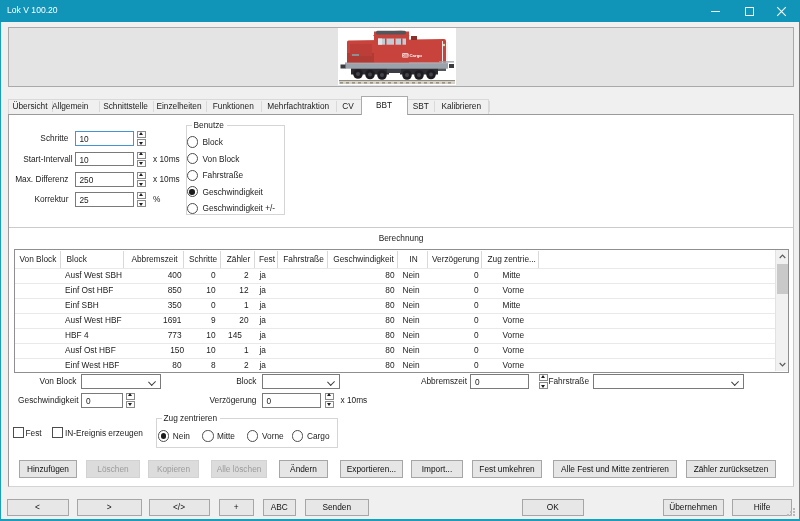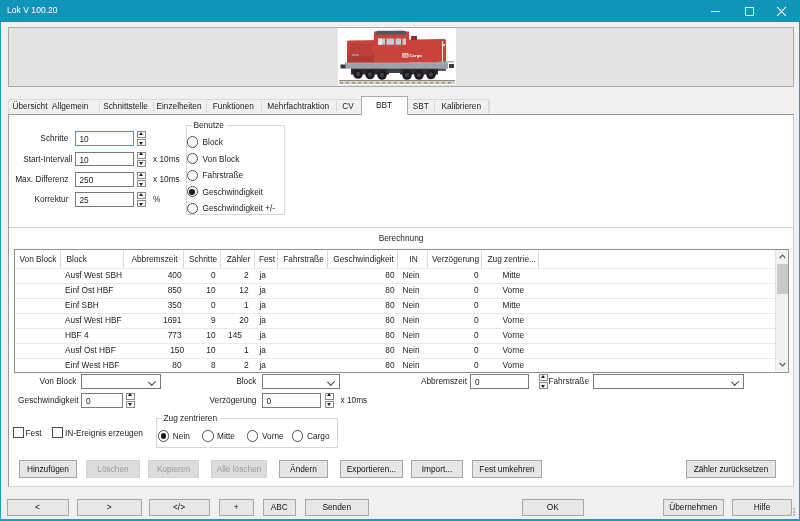--- a/index.html
+++ b/index.html
@@ -354,20 +354,21 @@
 <span class="radio" style="left:291px;top:430.35px"></span>
     <span class="albl" style="left:306px;top:429px">Cargo</span>
 <div class="btn" style="left:18px;top:460px;width:58px">Hinzufügen</div>
 <div class="btn dis" style="left:85px;top:460px;width:54px">Löschen</div>
 <div class="btn dis" style="left:147px;top:460px;width:51px">Kopieren</div>
 <div class="btn dis" style="left:210px;top:460px;width:56px">Alle löschen</div>
 <div class="btn" style="left:278px;top:460px;width:49px">Ändern</div>
 <div class="btn" style="left:339px;top:460px;width:63px">Exportieren...</div>
 <div class="btn" style="left:410px;top:460px;width:52px">Import...</div>
 <div class="btn" style="left:471px;top:460px;width:70px">Fest umkehren</div>
+<div class="btn" style="left:552px;top:460px;width:124px">Alle Fest und Mitte zentrieren</div>
 <div class="btn" style="left:685px;top:460px;width:90px">Zähler zurücksetzen</div>
 <div class="btn2" style="left:5.5px;top:498.5px;width:62px">&lt;</div>
 <div class="btn2" style="left:76px;top:498.5px;width:64.5px">&gt;</div>
 <div class="btn2" style="left:147.5px;top:498.5px;width:61px">&lt;/&gt;</div>
 <div class="btn2" style="left:217.5px;top:498.5px;width:35.5px">+</div>
 <div class="btn2" style="left:261.5px;top:498.5px;width:33.5px">ABC</div>
 <div class="btn2" style="left:303.5px;top:498.5px;width:64.5px">Senden</div>
 <div class="btn2" style="left:520.5px;top:498.5px;width:62.5px">OK</div>
 <div class="btn2" style="left:592px;top:524px;width:60px">Abbrechen</div>
 <div class="btn2" style="left:662px;top:498.5px;width:60.5px">Übernehmen</div>

